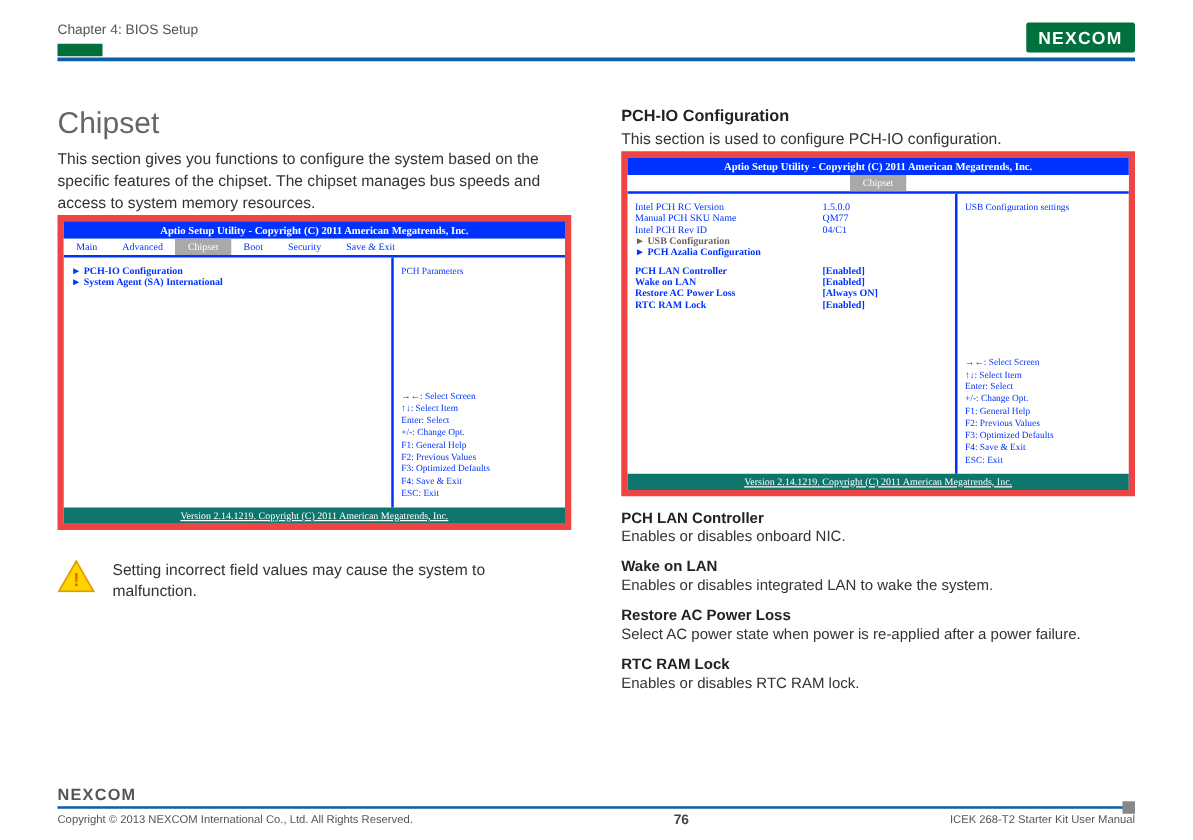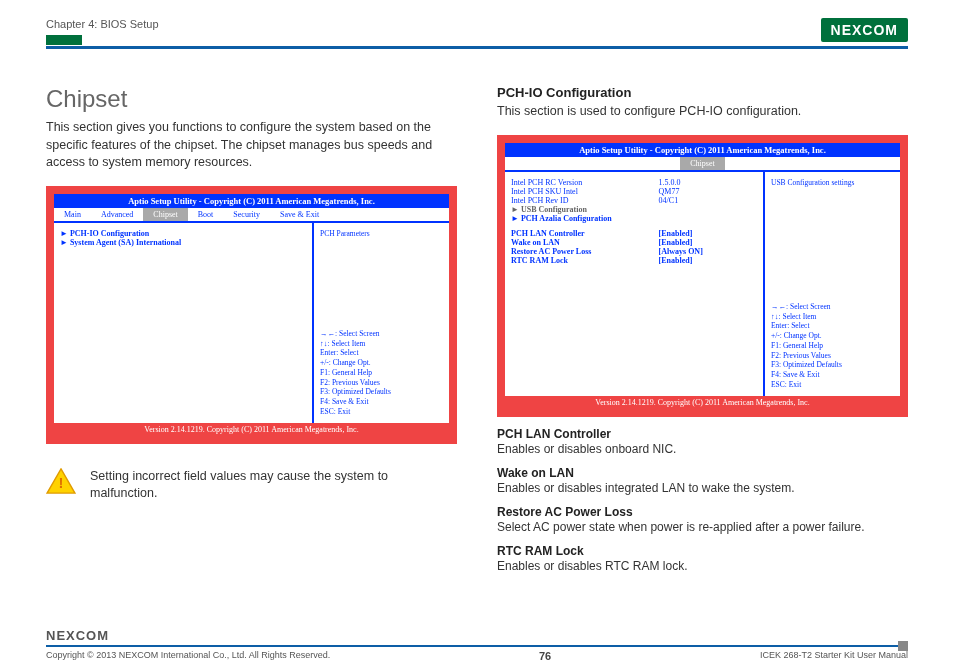--- a/index.html
+++ b/index.html
@@ -39,23 +39,22 @@
     font-size: 24px; color: #666; font-weight: 500;
     margin-bottom: 6px;
   }
   .bodytext { font-size: 12.5px; color: #333; line-height: 1.4; }
   .subhead { font-weight: bold; font-size: 13px; color: #222; margin-top: 0; margin-bottom: 3px; }
   .subhead2 { font-weight: bold; font-size: 12px; color: #222; margin-top: 10px; }
   .desc { font-size: 12px; color: #333; margin-top: 1px; }
 
   
   .bios {
-    border: 8px solid #ef4444;
+    border: 5px solid #ef4444;
     width: 100%;
-    margin-top: 14px;
     font-family: "Times New Roman", serif;
     font-size: 8px;
   }
   .bios .title {
     background: #0033ff; color: #fff; text-align: center;
     font-weight: bold; padding: 2px 0; font-size: 8.5px;
   }
   .bios .tabs {
     display: flex; background: #fff; border-bottom: 2px solid #0033ff;
     color: #0033ff; font-size: 8px;
@@ -73,22 +72,22 @@
   .bios .left .row { display: flex; }
   .bios .left .row .lbl { flex: 1.5; }
   .bios .left .row .val { flex: 1; }
   .bios .right {
     flex: 1; padding: 6px; color: #0033ff;
     display: flex; flex-direction: column; justify-content: space-between;
     font-size: 7.5px;
   }
   .bios .right .help { line-height: 1.3; }
   .bios .footer {
-    background: #ef4444; color: #fff; text-align: center;
-    font-size: 8px; padding: 2px 0;
+    background: #0f766e; color: #fff; text-align: center;
+    font-size: 8px; padding: 2px 0; text-decoration: underline;
   }
   .bios .arrow::before { content: "► "; }
 
   
   .warning { display: flex; gap: 14px; margin-top: 24px; align-items: flex-start; }
   .warn-icon {
     width: 30px; height: 26px; position: relative;
   }
   .warn-icon svg { width: 30px; height: 26px; }
 
@@ -178,21 +177,21 @@
         <div class="tabs" style="justify-content:center">
           <span class="active">Chipset</span>
         </div>
         <div class="body" style="height:224px">
           <div class="left">
             <div class="row">
                 <span class="lbl">Intel PCH RC Version</span>
                 <span class="val">1.5.0.0</span>
               </div>
             <div class="row">
-                <span class="lbl">Intel PCH SKU Intel</span>
+                <span class="lbl">Manual PCH SKU Name</span>
                 <span class="val">QM77</span>
               </div>
             <div class="row">
                 <span class="lbl">Intel PCH Rev ID</span>
                 <span class="val">04/C1</span>
               </div>
             <div class="item arrow" style="color:#666">USB Configuration</div>
             <div class="item arrow">PCH Azalia Configuration</div>
             <div style="height:6px"></div>
             <div class="row item">

